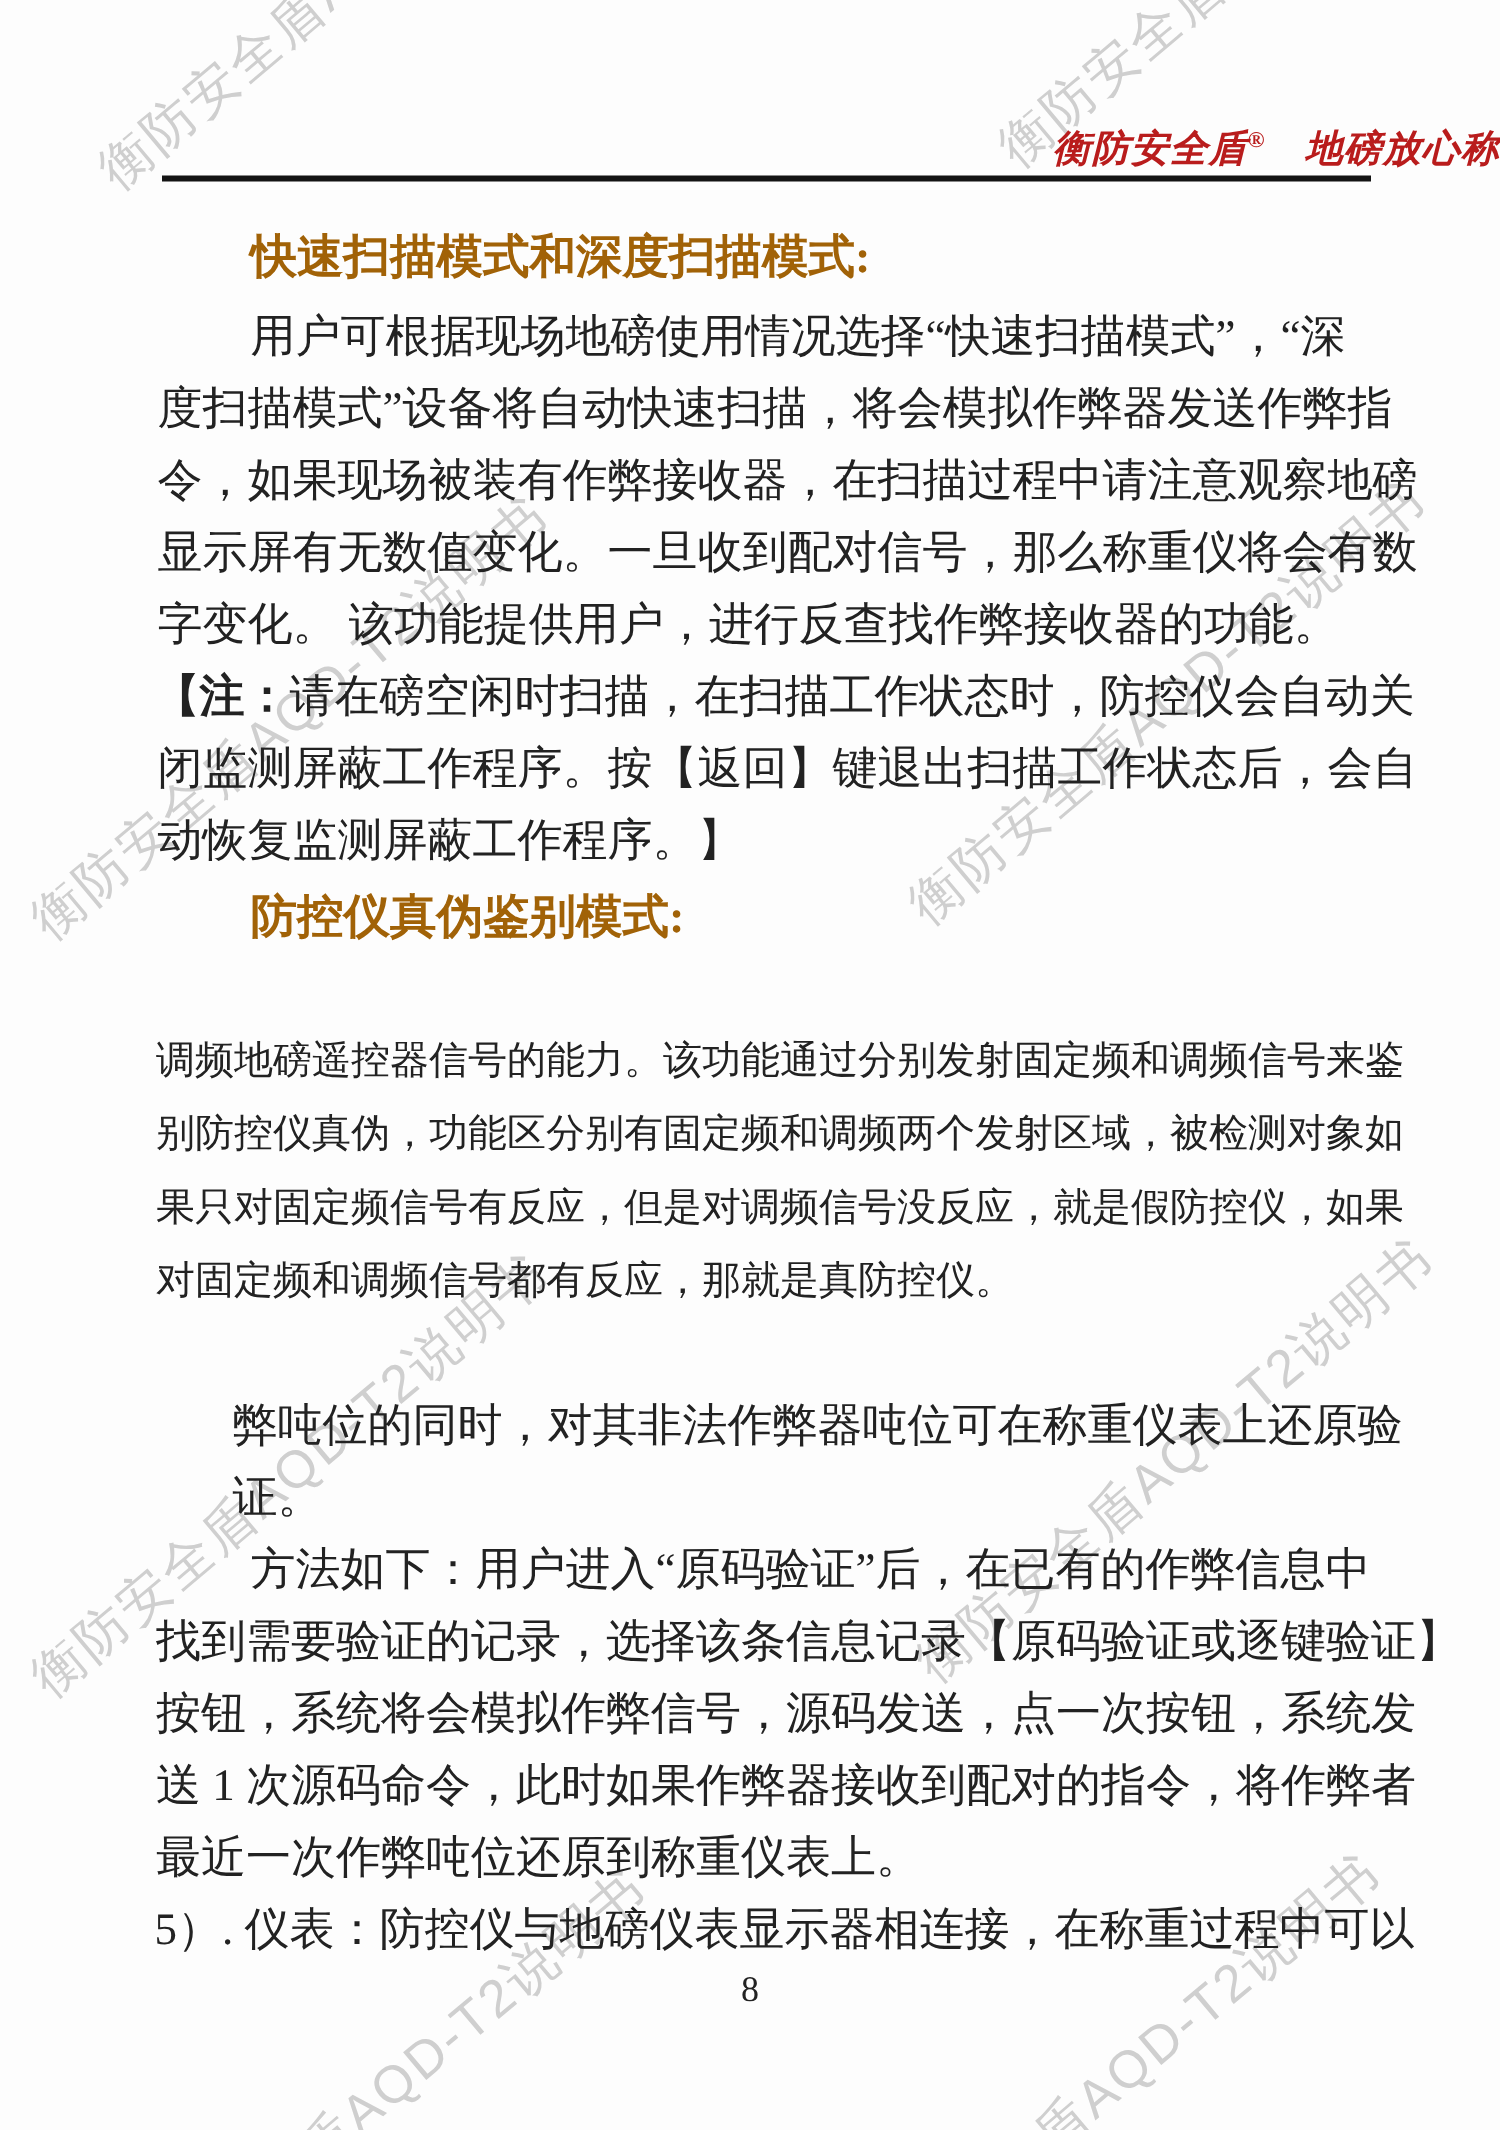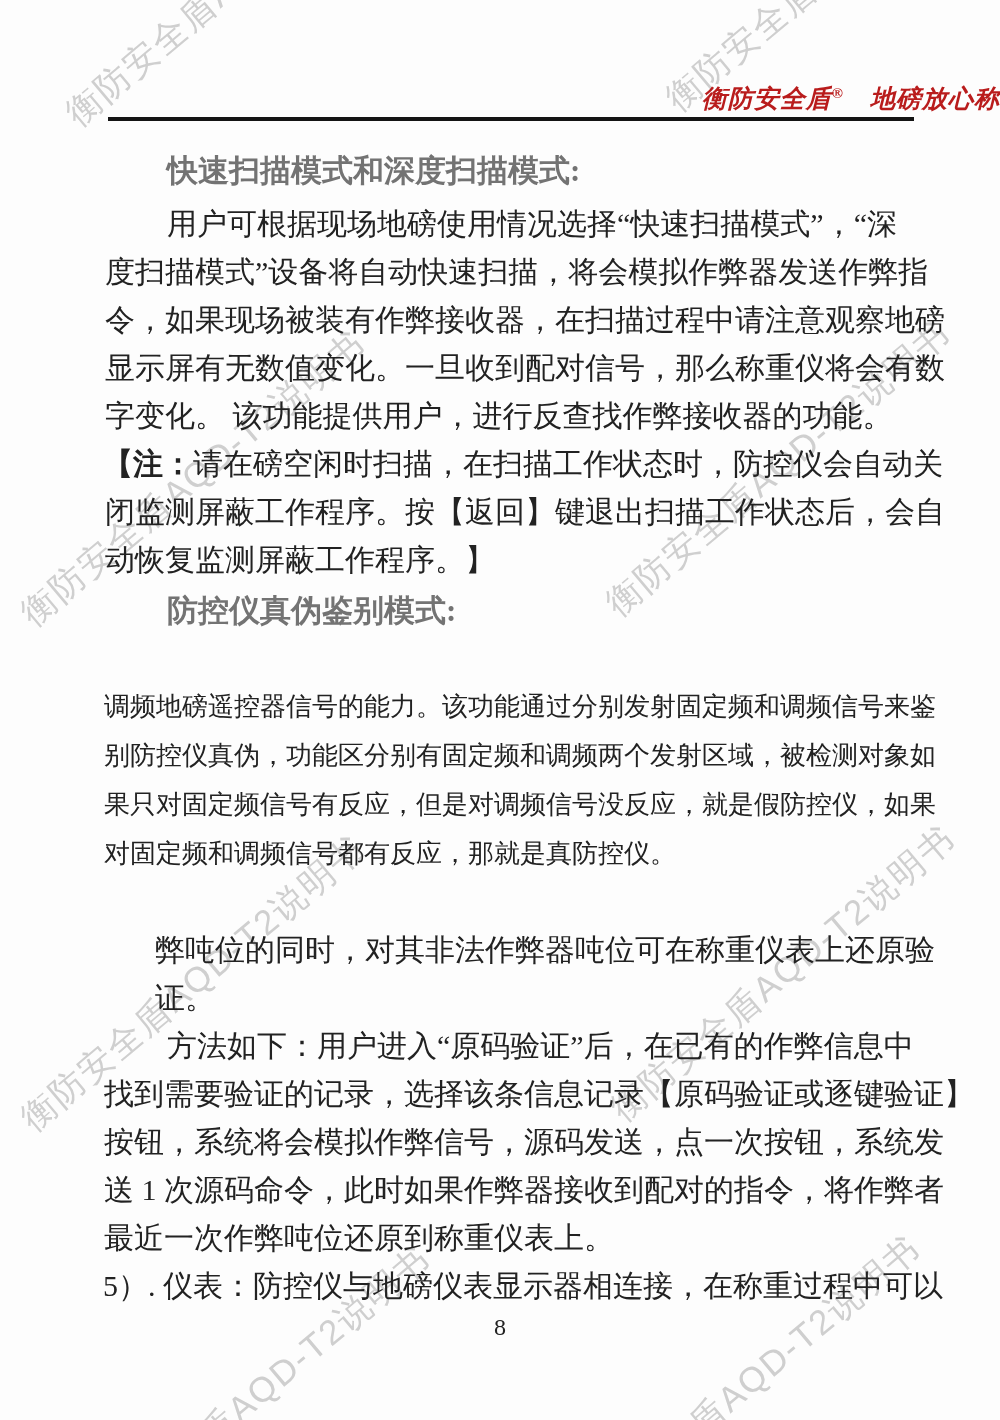--- a/index.html
+++ b/index.html
@@ -17,21 +17,21 @@
   }
   .hdr {
     position:absolute; top:82px; left:0; width:1000px; text-align:right;
     font-size:25px; font-weight:700; letter-spacing:1px; color:#b91c1c;font-style:italic;
   }
   .hdr .reg { font-size:15px; vertical-align:super; font-weight:700; }
   .hdr .rest { margin-left:26px; }
   .rule { position:absolute; top:117px; left:108px; width:806px; height:4px; background:#141414; }
   .ln { position:absolute; white-space:nowrap; font-size:30px; color:#222; }
   .ln.sm { font-size:26px; }
-  .h { font-weight:700; font-size:31px; color:#737373; }
+  .h { font-weight:700; font-size:31px; color:#a16207; }
   .b { font-weight:700; }
   .pageno { position:absolute; top:1314px; left:0; width:1000px; text-align:center; font-size:24px; color:#222; }
 </style>
 </head>
 <body>
 
 <div class="page">
 
   <div class="wm" style="left:20px;  top:-45px;">衡防安全盾AQD-T2说明书</div>
   <div class="wm" style="left:620px; top:-60px;">衡防安全盾AQD-T2说明书</div>

